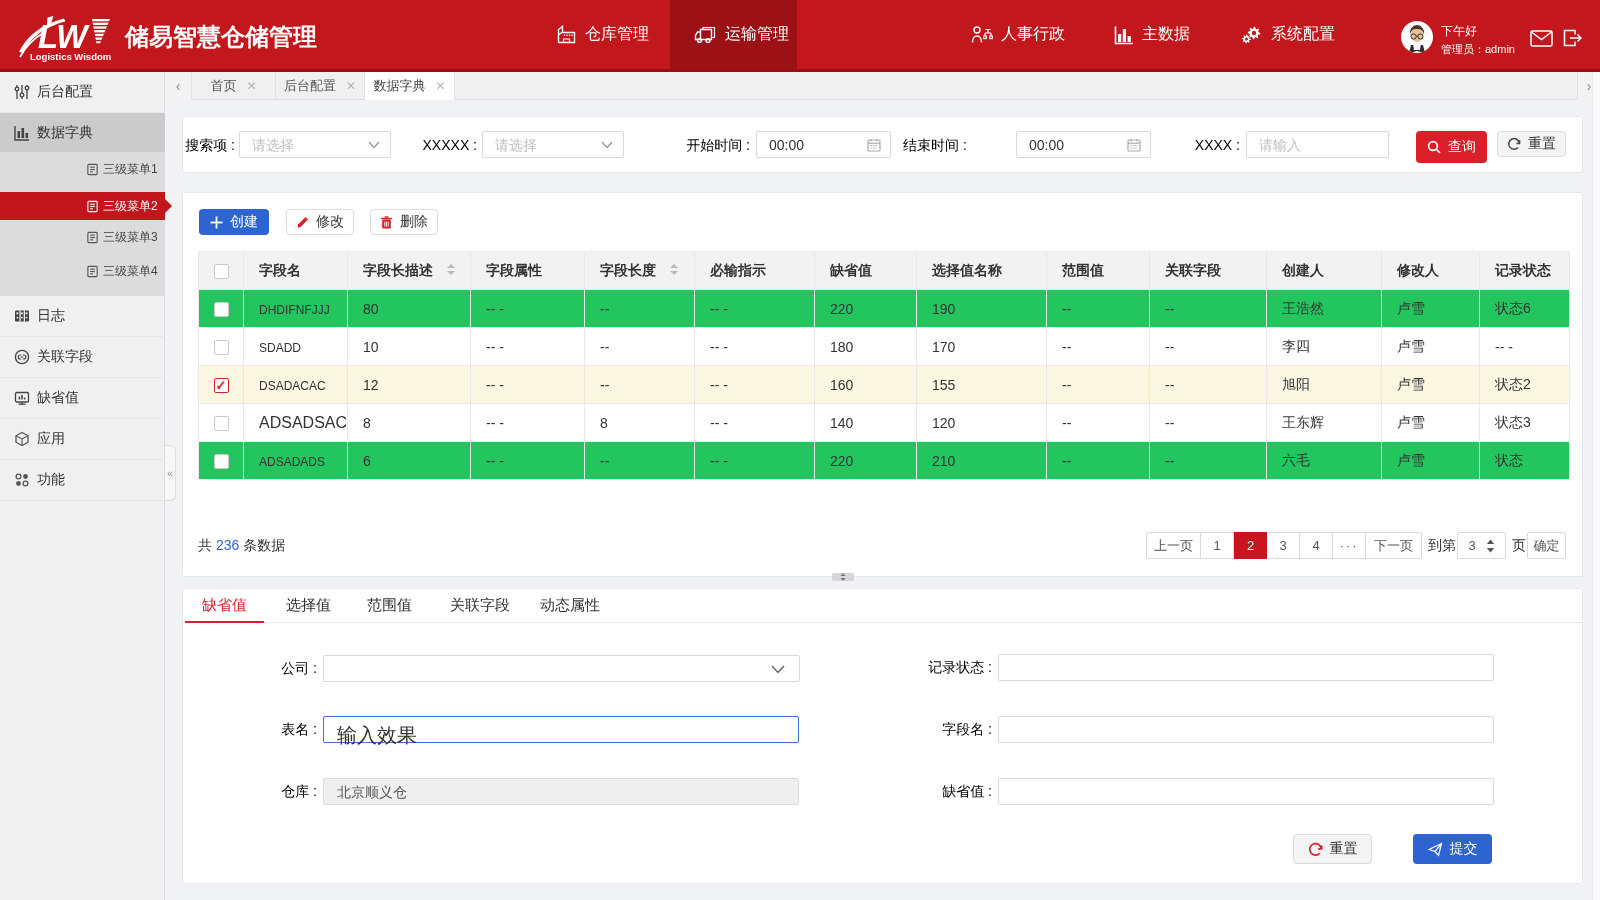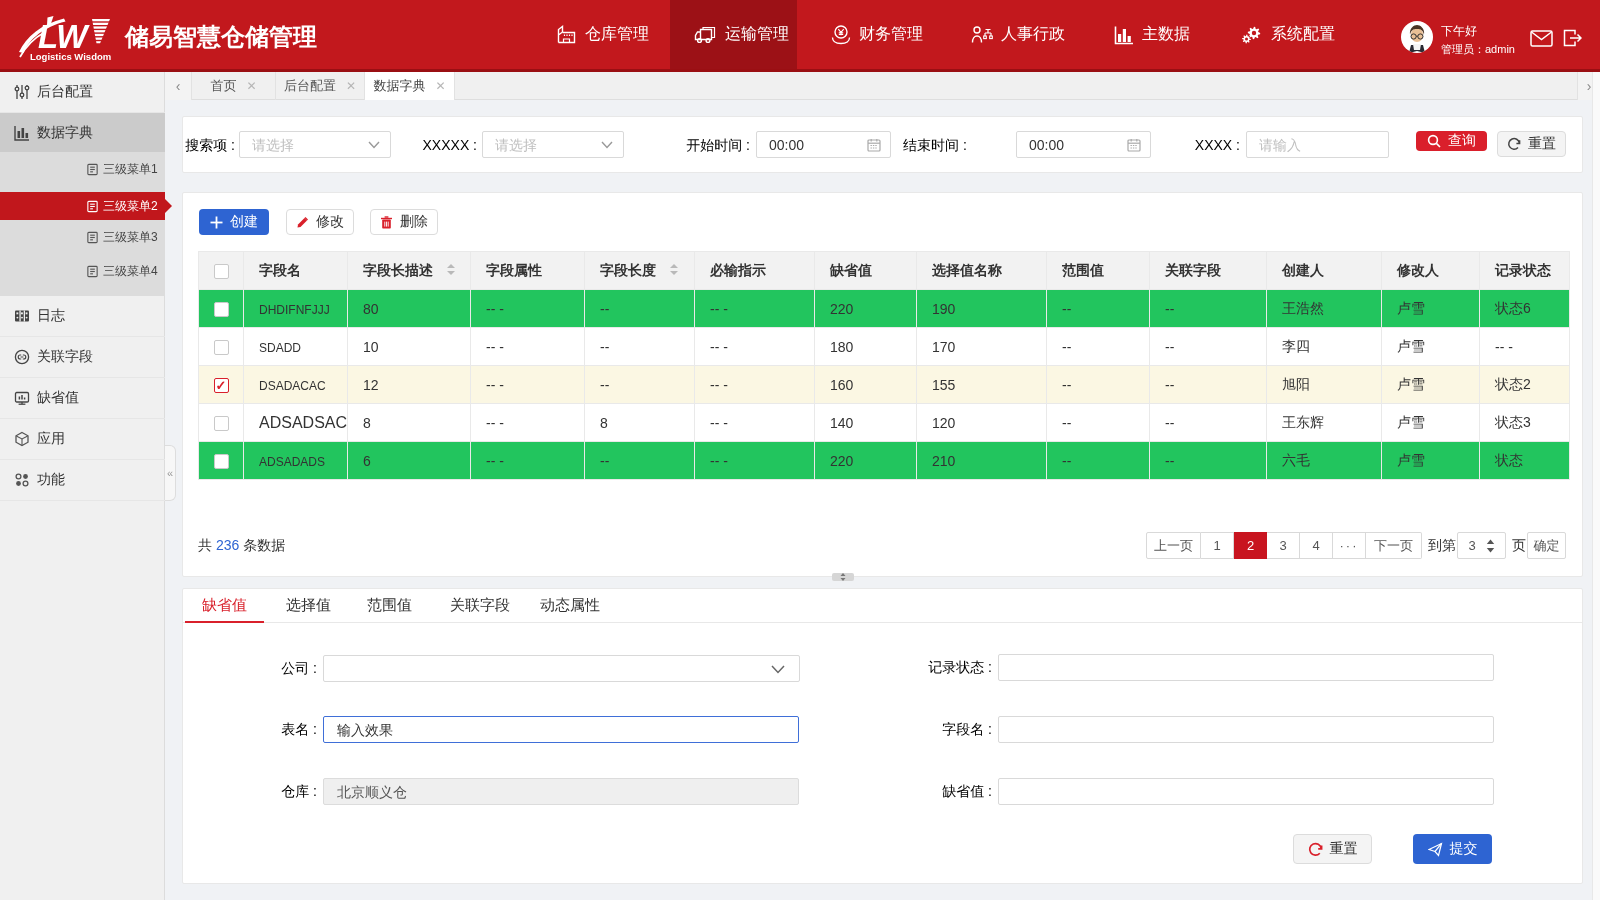--- a/index.html
+++ b/index.html
@@ -97,26 +97,20 @@
         <path d="M7.5 18.5 v-3.5 h6 v3.5" stroke-width="1.2"></path>
       </svg>仓库管理</div>
   <div class="nav-item" style="left:694px;">
     <svg width="23" height="20" viewBox="0 0 23 20" fill="none" stroke="#fff" stroke-width="1.4">
         <path d="M6.5 4.5 H17.5 V14.5 H6.5 Z"></path>
         <path d="M6.5 7 H3.5 L1.5 10.5 V14.5 H6.5"></path>
         <circle cx="5.5" cy="15.5" r="1.9"></circle>
         <circle cx="14" cy="15.5" r="1.9"></circle>
         <path d="M9 4.5 V2.5 H20.5 V12.5 H17.5" stroke-width="1.2"></path>
       </svg>运输管理</div>
-  <div class="nav-item" style="left:830px;">
-    <svg width="21" height="21" viewBox="0 0 21 21" fill="none" stroke="#fff" stroke-width="1.4">
-        <circle cx="11" cy="8" r="6"></circle>
-        <path d="M8.3 5.2 L11 8.4 L13.7 5.2 M11 8.4 V11.2 M8.8 8.8 H13.2 M8.8 10.4 H13.2" stroke-width="1.1"></path>
-        <path d="M2.5 13.5 c0 4 3 6 8.5 6 s8.5-2 8.5-6" stroke-width="1.3"></path>
-      </svg>财务管理</div>
   <div class="nav-item" style="left:971px;">
     <svg width="22" height="20" viewBox="0 0 22 20" fill="none" stroke="#fff" stroke-width="1.4">
         <circle cx="6" cy="5" r="3"></circle>
         <path d="M1.5 17.5 c0-4.5 2-6.5 4.5-6.5 s4.5 2 4.5 6.5"></path>
         <path d="M14.5 4.5 h5 M17 4.5 V8 M14 8 h6 M14 8 v3 M20 8 v3" stroke-width="1.2"></path>
         <rect x="12.7" y="11" width="2.6" height="2.6" stroke-width="1.1"></rect>
         <rect x="18.7" y="11" width="2.6" height="2.6" stroke-width="1.1"></rect>
       </svg>人事行政</div>
   <div class="nav-item" style="left:1114px;">
     <svg width="20" height="20" viewBox="0 0 20 20" fill="#fff">
@@ -281,21 +275,21 @@
         <line x1="4.2" y1="1" x2="4.2" y2="3.5"></line>
         <line x1="9.8" y1="1" x2="9.8" y2="3.5"></line>
         <line x1="3.5" y1="7.5" x2="10.5" y2="7.5" stroke-dasharray="1.4 1"></line>
         <line x1="3.5" y1="10" x2="10.5" y2="10" stroke-dasharray="1.4 1"></line>
       </svg>
   </div>
   <div class="abs flabel" style="left:980px;width:77px;top:15px;line-height:27px;text-align:right;">XXXX :</div>
   <div class="sel" style="left:1063px;top:14px;width:143px;">
     <span class="abs ph" style="left:12px;top:5px;">请输入</span>
   </div>
-  <div class="btn btn-red" style="left:1233px;top:14px;width:71px;height:20px;">
+  <div class="btn btn-red" style="left:1233px;top:14px;width:71px;height:32px;">
     <svg width="14" height="14" viewBox="0 0 14 14" fill="none" stroke="#fff" stroke-width="1.6">
         <circle cx="6" cy="6" r="4.4"></circle>
         <line x1="9.4" y1="9.4" x2="13" y2="13"></line>
       </svg>查询
   </div>
   <div class="btn btn-gray" style="left:1314px;top:14px;width:69px;height:26px;">
     <svg width="14" height="14" viewBox="0 0 14 14" fill="none" stroke="#444" stroke-width="1.5">
         <path d="M12.3 6 A5.3 5.3 0 1 0 11 10.4"></path>
         <path d="M12.6 3.2 L12.6 6.4 L9.4 6.4" fill="none"></path>
       </svg>重置
@@ -472,21 +466,21 @@
   <div class="sel" style="left:140px;top:66px;width:477px;">
     <svg class="abs" style="right:14px;top:9px;" width="14" height="9" viewBox="0 0 14 9">
         <path d="M1 1 L7 7.5 L13 1" stroke="#666" stroke-width="1.5" fill="none"></path>
       </svg>
   </div>
   <div class="abs flabel" style="left:700px;width:109px;top:65px;line-height:27px;text-align:right;">记录状态 :</div>
   <div class="sel" style="left:815px;top:65px;width:496px;"></div>
 
   <div class="abs flabel" style="left:40px;width:94px;top:127px;line-height:27px;text-align:right;">表名 :</div>
   <div class="sel" style="left:140px;top:127px;width:476px;border-color:#3f6fd8;">
-    <span class="abs" style="left:13px;top:5px;font-size:14px;color:#333;">输入效果</span>
+    <span class="abs" style="left:13px;top:5px;font-size:20px;color:#333;">输入效果</span>
   </div>
   <div class="abs flabel" style="left:700px;width:109px;top:127px;line-height:27px;text-align:right;">字段名 :</div>
   <div class="sel" style="left:815px;top:127px;width:496px;"></div>
 
   <div class="abs flabel" style="left:40px;width:94px;top:189px;line-height:27px;text-align:right;">仓库 :</div>
   <div class="sel" style="left:140px;top:189px;width:476px;background:#efefef;border-color:#dcdcdc;">
     <span class="abs" style="left:13px;top:5px;font-size:14px;color:#555;">北京顺义仓</span>
   </div>
   <div class="abs flabel" style="left:700px;width:109px;top:189px;line-height:27px;text-align:right;">缺省值 :</div>
   <div class="sel" style="left:815px;top:189px;width:496px;"></div>

